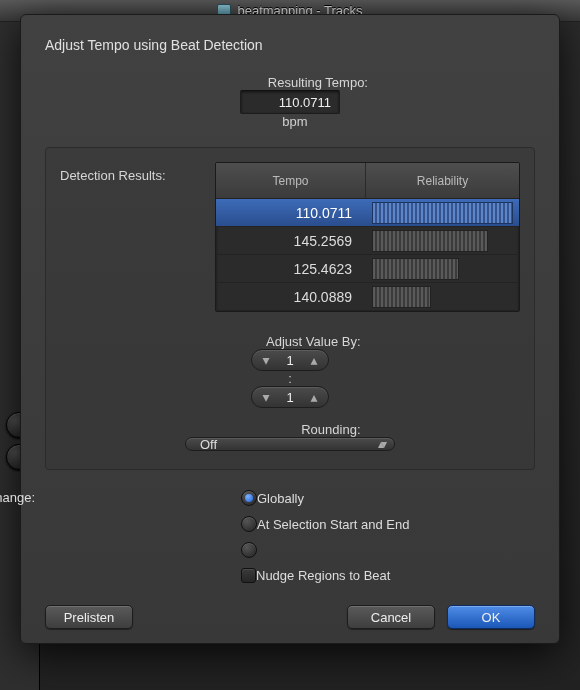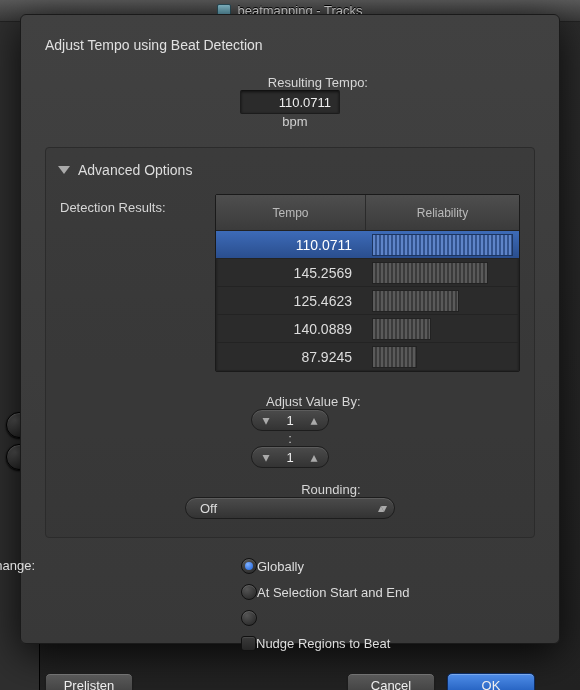--- a/index.html
+++ b/index.html
@@ -163,21 +163,21 @@
     width: 20px; text-align: center; color: #aaa; cursor: pointer;
     font-size: 14px;
   }
   .stepper .val {
     width: 28px; text-align: center; color: #eee; font-size: 13px;
   }
   .colon { margin: 0 8px; color: #ccc; }
 
   .select {
     display: inline-flex; align-items: center; justify-content: space-between;
-    width: 210px; height: 22px; border-radius: 11px;
+    width: 210px; height: 14px; border-radius: 11px;
     background: linear-gradient(#4b4b4b,#333);
     border: 1px solid #1d1d1d;
     box-shadow: inset 0 1px 0 rgba(255,255,255,0.1);
     padding: 0 10px 0 14px; color: #ddd; cursor: pointer;
   }
   .select .chev { font-size: 12px; color: #aaa; letter-spacing:-3px;}
 
   
   .choice-block { margin-left: 196px; }
   .choice-label {
@@ -247,24 +247,20 @@
 
   <div class="heading">Adjust Tempo using Beat Detection</div>
 
   <div class="row">
     <div class="label-col">Resulting Tempo:</div>
     <input class="num-input" value="110.0711" style="">
     <span class="unit">bpm</span>
   </div>
 
   <div class="group">
-    <div class="group-title">
-      <span class="disclosure"></span>
-      <span>Advanced Options</span>
-    </div>
 
     <div class="det-row">
       <div class="det-label">Detection Results:</div>
       <div class="det-table">
         <div class="det-header">
           <div class="col-tempo">Tempo</div>
           <div class="col-rel">Reliability</div>
         </div>
         <div class="det-body" id="det-body">
             <div class="trow sel">
@@ -284,26 +280,20 @@
               <div class="cell-rel">
                 <div class="rel-bar" style="width: 62%;"></div>
               </div>
             </div>
             <div class="trow">
               <div class="cell-tempo">140.0889</div>
               <div class="cell-rel">
                 <div class="rel-bar" style="width: 42%;"></div>
               </div>
             </div>
-            <div class="trow">
-              <div class="cell-tempo">87.9245</div>
-              <div class="cell-rel">
-                <div class="rel-bar" style="width: 32%;"></div>
-              </div>
-            </div>
           </div>
       </div>
     </div>
 
     <div class="row" style="margin-top:22px; margin-bottom:14px;">
       <div class="label-col" style="width:165px;">Adjust Value By:</div>
       <div class="stepper">
         <span class="arrow">▾</span>
         <span class="val">1</span>
         <span class="arrow">▴</span>

